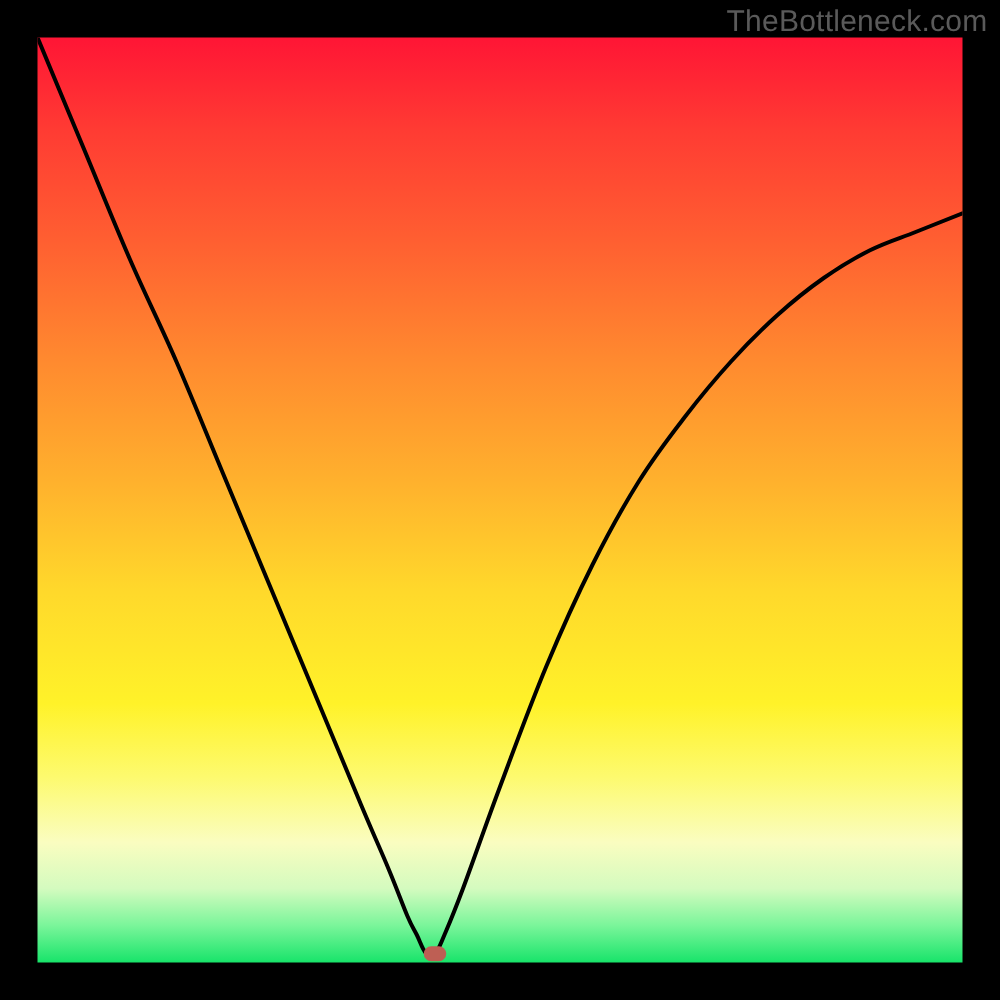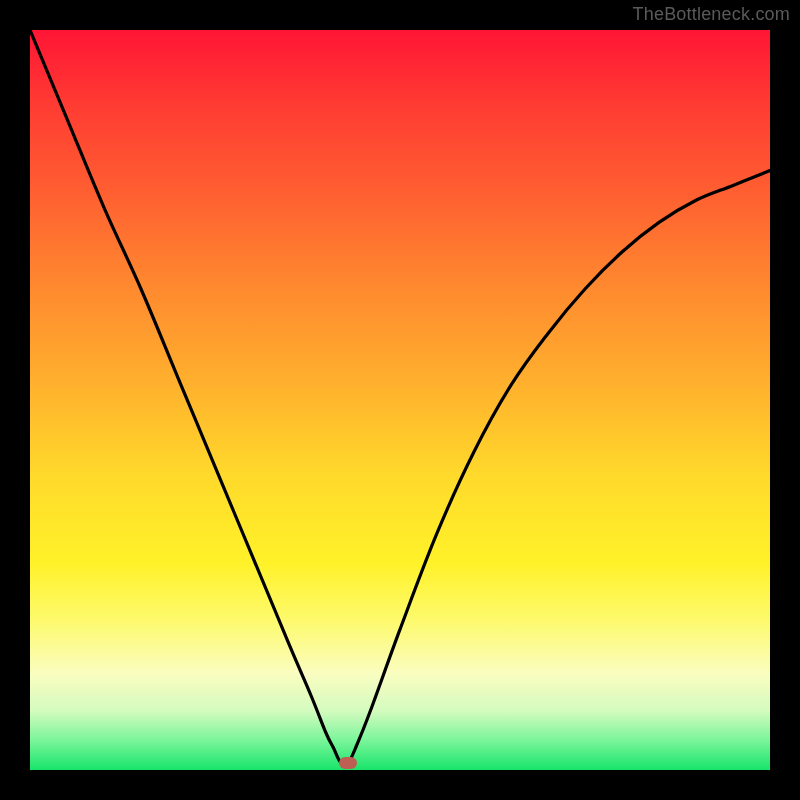--- a/index.html
+++ b/index.html
@@ -36,21 +36,21 @@
       #d4fbbf 92%,
       #7af59a 96%,
       #18e46a 100%
     );
   }
   .watermark {
     position: absolute;
     top: 4px;
     right: 10px;
     color: #5a5a5a;
-    font-size: 18px;
+    font-size: 24px;
     font-weight: 400;
     letter-spacing: 0.2px;
   }
   .curve-svg {
     position: absolute;
     left: 30px;
     top: 30px;
     width: 740px;
     height: 740px;
     pointer-events: none;

